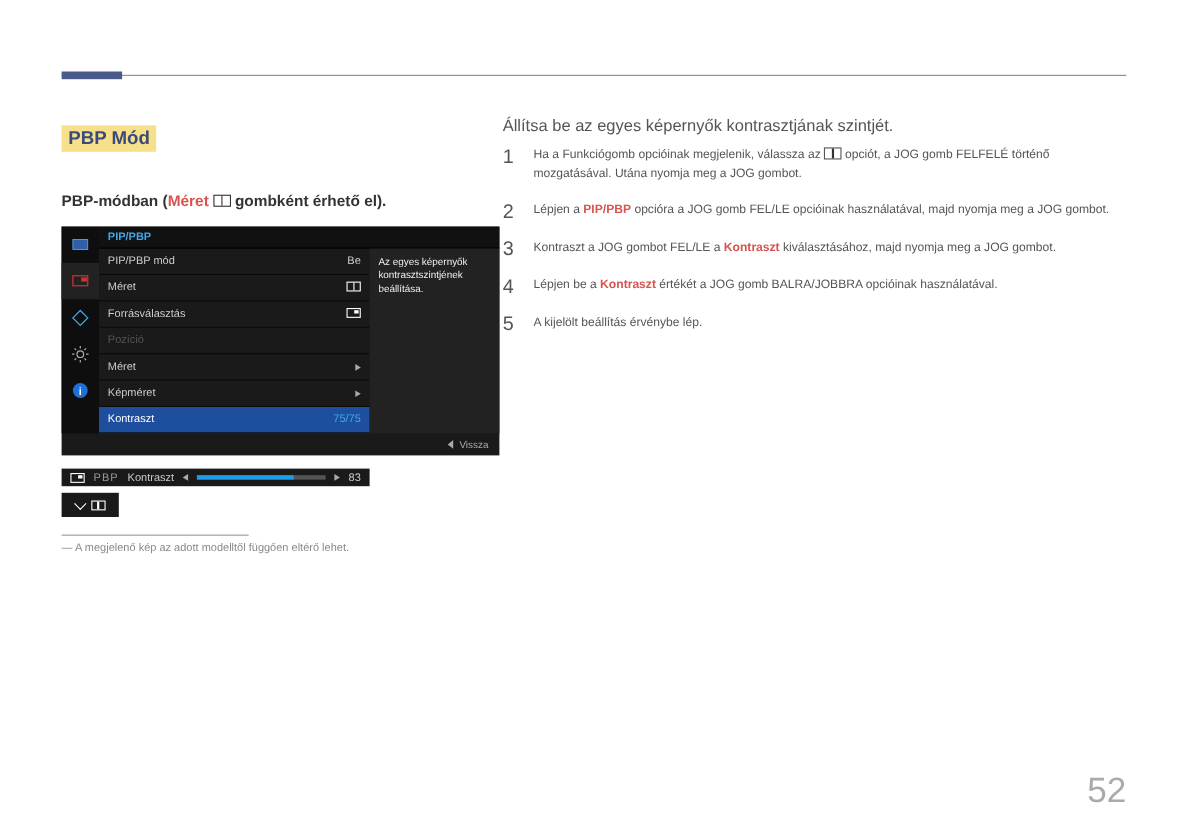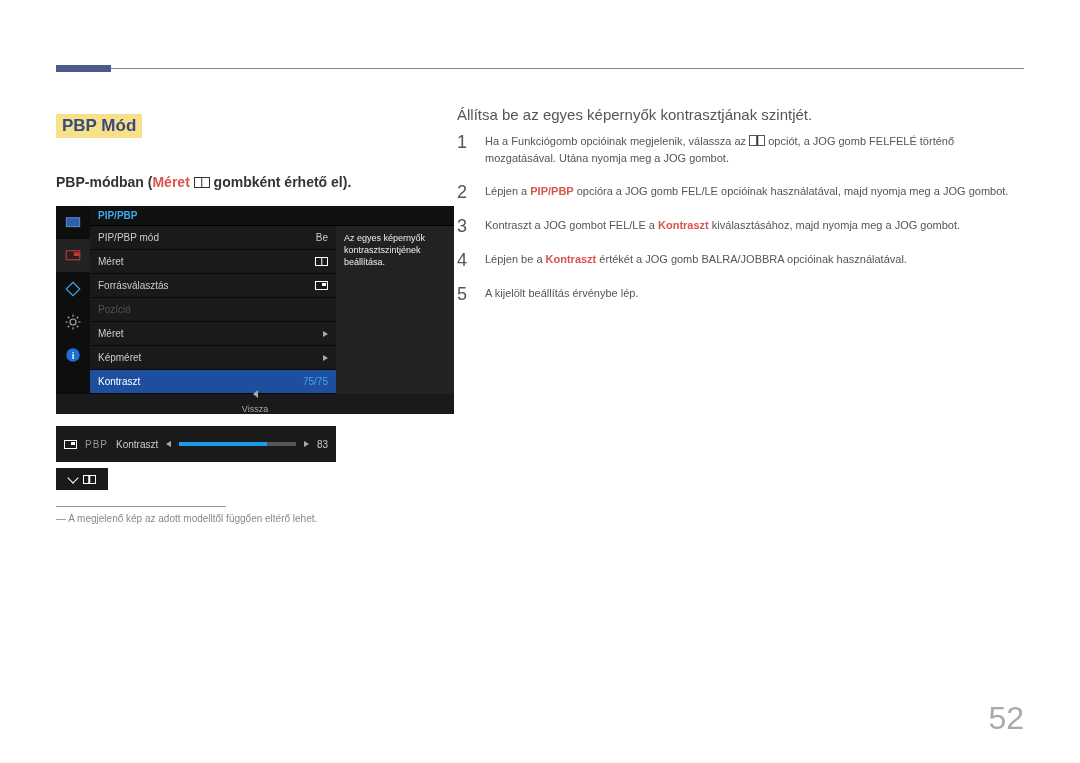--- a/index.html
+++ b/index.html
@@ -140,21 +140,20 @@
   }
   .osd-footer {
     height: 20px;
     display: flex;
     justify-content: flex-end;
     align-items: center;
     padding: 0 10px;
     font-size: 9px;
     color: #aaa;
     gap: 6px;
-    flex-direction: column;
   }
   .tri-left {
     display: inline-block;
     width: 0; height: 0;
     border-top: 4px solid transparent;
     border-bottom: 4px solid transparent;
     border-right: 5px solid #aaa;
   }
   .tri-right {
     display: inline-block;
@@ -164,21 +163,21 @@
     border-left: 5px solid #aaa;
   }
   .tri-right.small, .tri-left.small {
     border-top-width: 3px; border-bottom-width: 3px;
   }
 
   
   .slider-box {
     margin-top: 12px;
     width: 280px;
-    height: 36px;
+    height: 16px;
     background: #1a1a1a;
     display: flex;
     align-items: center;
     padding: 0 8px;
     gap: 8px;
     color: #ccc;
     font-size: 10px;
   }
   .slider-label1 { color: #999; letter-spacing: 1px; }
   .slider-track {

